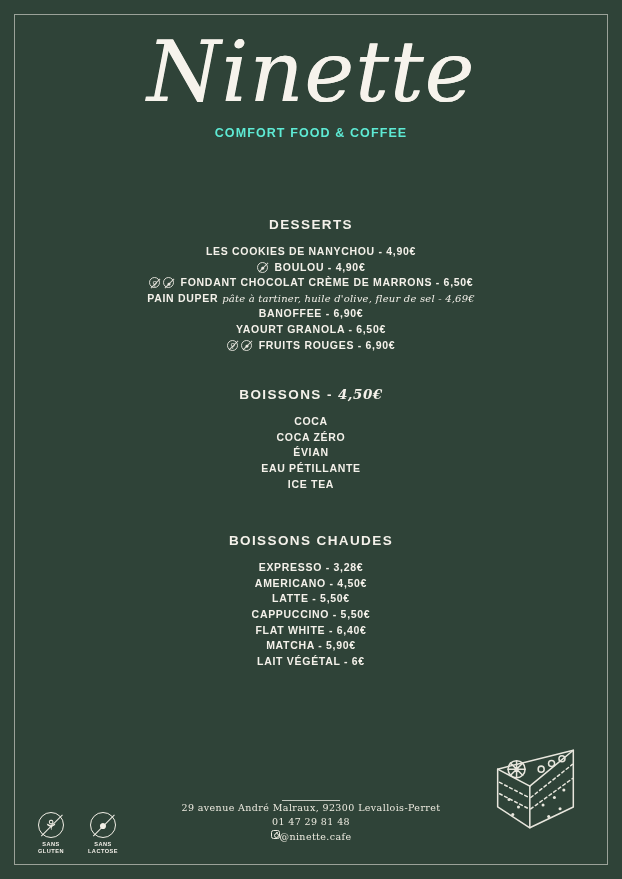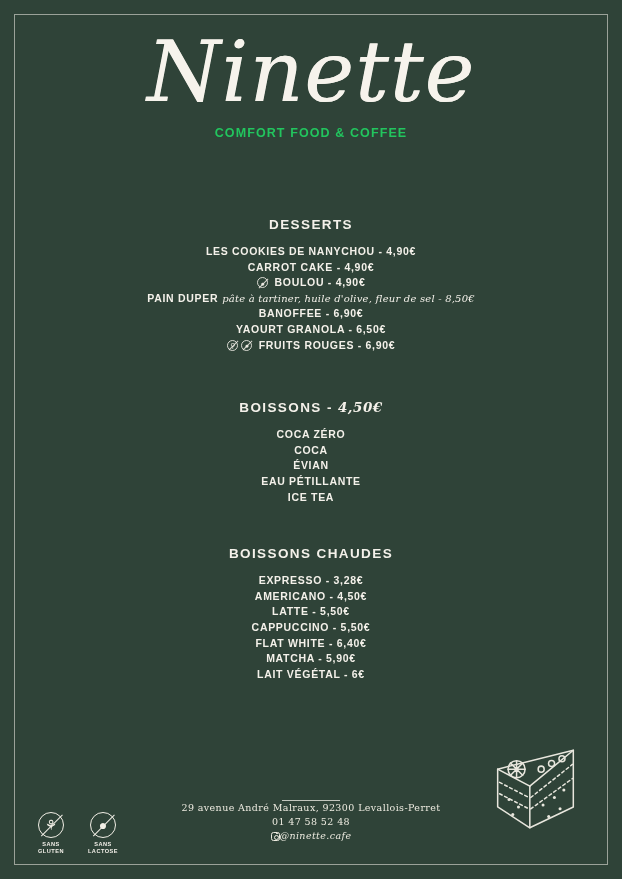--- a/index.html
+++ b/index.html
@@ -41,21 +41,21 @@
     letter-spacing: 1px;
     color: #f6f3ec;
     font-weight: 400;
     text-shadow: 0.5px 0 0 #f6f3ec;
   }
   .tagline {
     margin-top: 10px;
     font-size: 12.5px;
     font-weight: bold;
     letter-spacing: 1.1px;
-    color: #22c55e;
+    color: #5eead4;
   }
 
   
   .content {
     position: absolute;
     top: 216px;
     left: 40px; right: 40px;
     text-align: center;
   }
   .section { margin-bottom: 0; }
@@ -136,21 +136,21 @@
     position: absolute;
     top: 801px;
     left: 0; right: 0;
     text-align: center;
     font-family: "DejaVu Serif", serif;
     font-size: 9.5px;
     line-height: 14px;
     letter-spacing: 0.4px;
     color: #eceadf;
   }
-  .footer .handle { display: inline-flex; align-items: center; gap: 0; justify-content: center; font-style: italic; }
+  .footer .handle { display: inline-flex; align-items: flex-start; gap: 0; justify-content: center; }
   .ig {
     width: 9px; height: 9px;
     border: 1px solid #eceadf;
     border-radius: 2.5px;
     position: relative;
     display: inline-block;
   }
   .ig::before {
     content: "";
     position: absolute;
@@ -232,33 +232,41 @@
 
     <div class="section">
       <div class="sec-title">
         <span>DESSERTS</span><span class="price-ital"></span>
       </div>
       <ul class="items">
         <li class="item">
           <span class="label">LES COOKIES DE NANYCHOU - 4,90€</span>
         </li>
         <li class="item">
-          <span class="label">CARROT CAKE - 4,90€</span>
-        </li>
-        <li class="item">
           <span class="badges">
             <span class="badge-ico">
                 <i>●</i>
               </span>
           </span>
           <span class="label">BOULOU - 4,90€</span>
         </li>
         <li class="item">
+          <span class="badges">
+            <span class="badge-ico">
+                <i>⚲</i>
+              </span>
+            <span class="badge-ico">
+                <i>●</i>
+              </span>
+          </span>
+          <span class="label">FONDANT CHOCOLAT CRÈME DE MARRONS - 6,50€</span>
+        </li>
+        <li class="item">
           <span class="label">PAIN DUPER</span>
-          <span class="desc">pâte à tartiner, huile d'olive, fleur de sel - 8,50€</span>
+          <span class="desc">pâte à tartiner, huile d'olive, fleur de sel - 4,69€</span>
         </li>
         <li class="item">
           <span class="label">BANOFFEE - 6,90€</span>
         </li>
         <li class="item">
           <span class="label">YAOURT GRANOLA - 6,50€</span>
         </li>
         <li class="item">
           <span class="badges">
             <span class="badge-ico">
@@ -266,30 +274,30 @@
               </span>
             <span class="badge-ico">
                 <i>●</i>
               </span>
           </span>
           <span class="label">FRUITS ROUGES - 6,90€</span>
         </li>
       </ul>
     </div>
 
-    <div class="section" style="margin-top:46px;">
+    <div class="section" style="margin-top:33px;">
       <div class="sec-title">
         <span>BOISSONS - </span><span class="price-ital">4,50€</span>
       </div>
       <ul class="items">
         <li class="item">
+            <span class="label">COCA</span>
+          </li>
+        <li class="item">
             <span class="label">COCA ZÉRO</span>
-          </li>
-        <li class="item">
-            <span class="label">COCA</span>
           </li>
         <li class="item">
             <span class="label">ÉVIAN</span>
           </li>
         <li class="item">
             <span class="label">EAU PÉTILLANTE</span>
           </li>
         <li class="item">
             <span class="label">ICE TEA</span>
           </li>
@@ -323,21 +331,21 @@
             <span class="label">LAIT VÉGÉTAL - 6€</span>
           </li>
       </ul>
     </div>
 
   </div>
 
   <div class="divider"></div>
   <div class="footer">
     <div>29 avenue André Malraux, 92300 Levallois-Perret</div>
-    <div>01 47 58 52 48</div>
+    <div>01 47 29 81 48</div>
     <div class="handle">
       <span class="ig"></span>
       <span>@ninette.cafe</span>
     </div>
   </div>
 
   <div class="stamps">
     <div class="stamp">
       <div class="circle">
         <span class="glyph">⚘</span>

